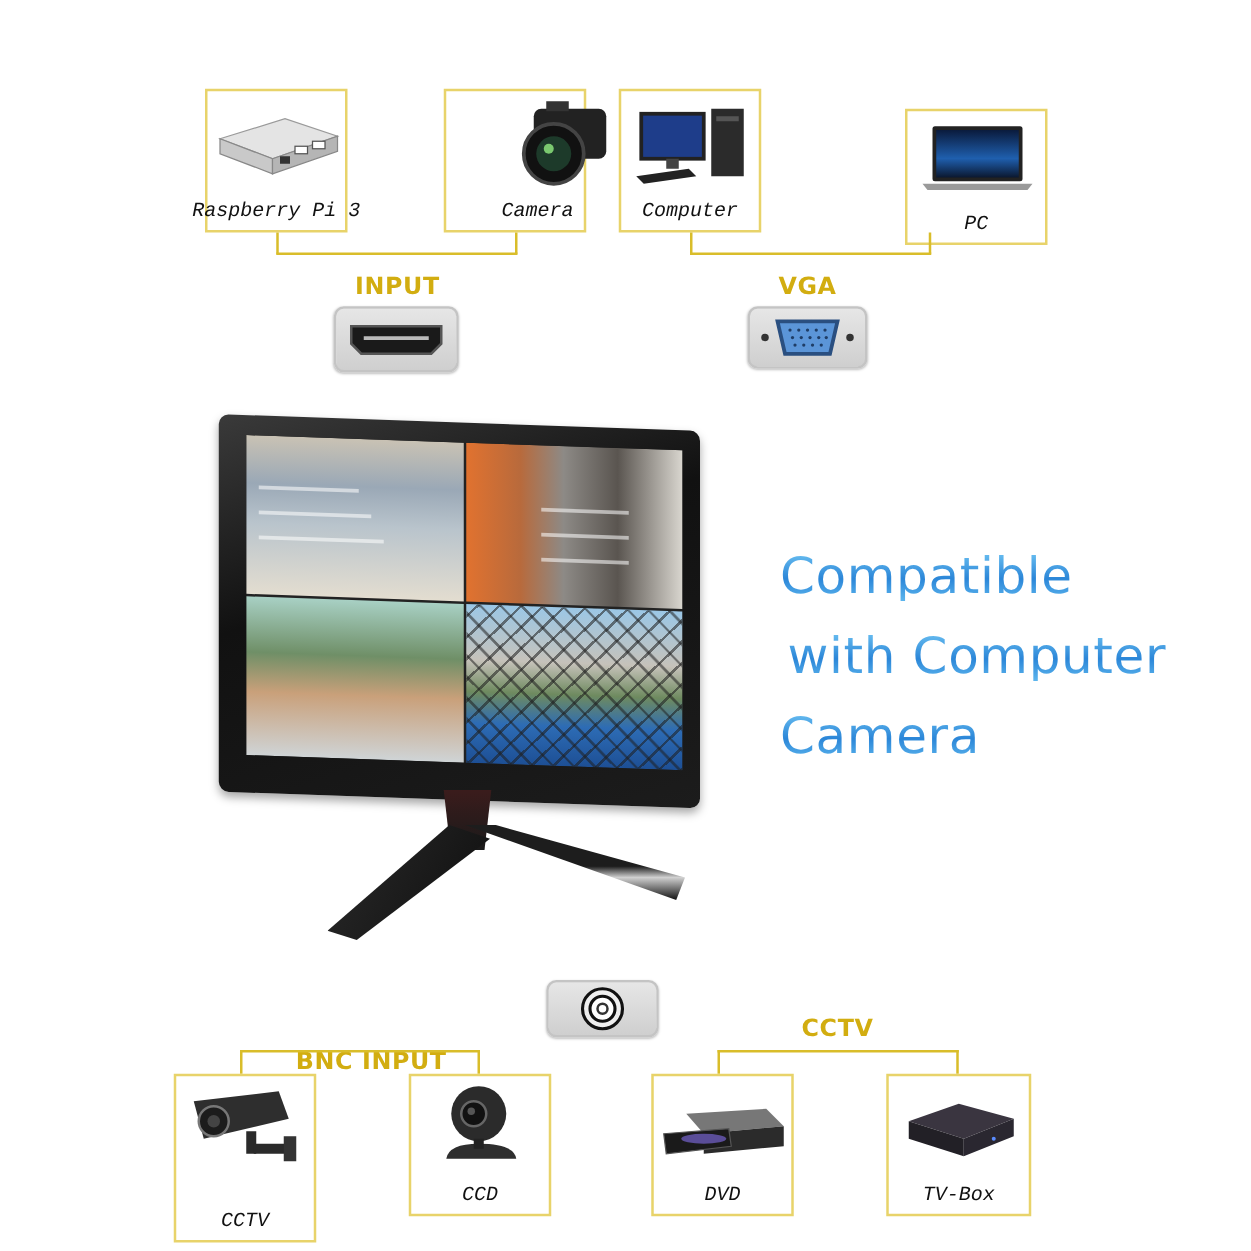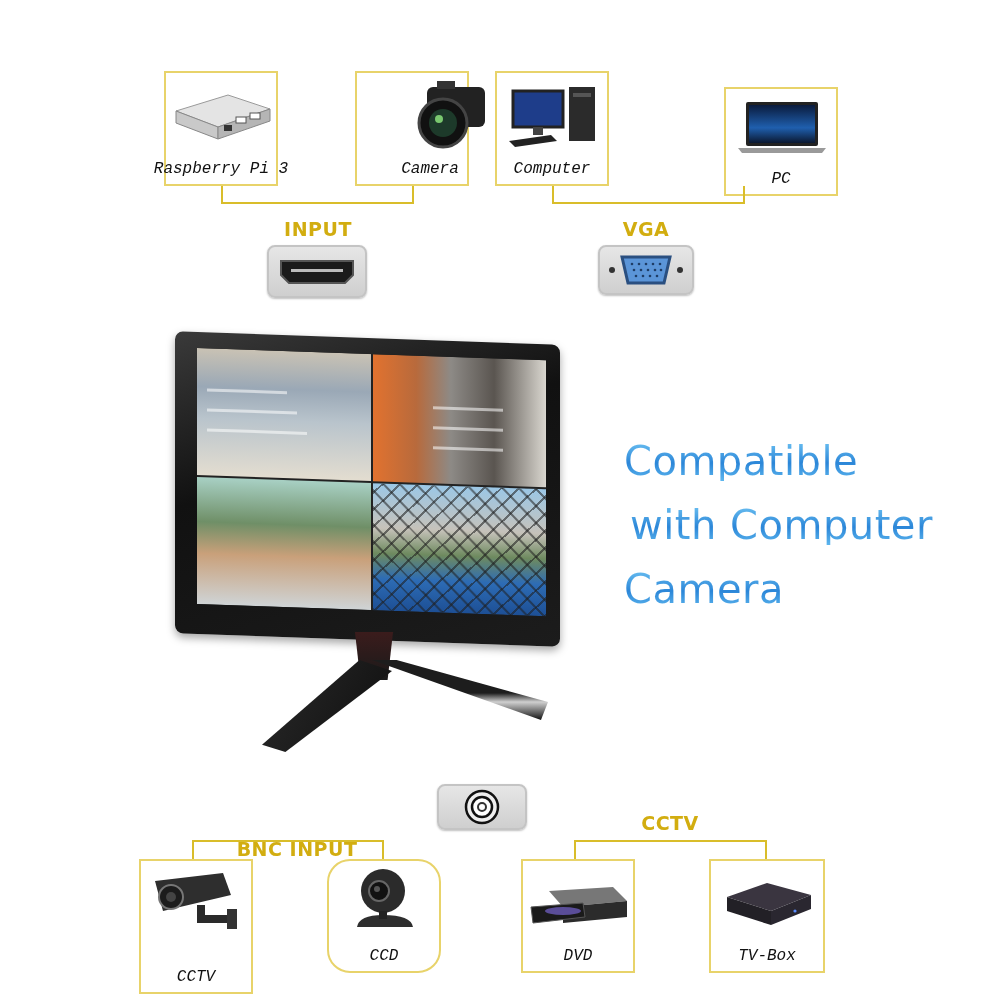--- a/index.html
+++ b/index.html
@@ -268,21 +268,21 @@
       <circle cx="30" cy="36" r="12" fill="#1c1c1c" stroke="#777" stroke-width="2"></circle>
       <circle cx="30" cy="36" r="5" fill="#444"></circle>
       <rect x="56" y="44" width="8" height="18" fill="#2a2a2a"></rect>
       <rect x="62" y="54" width="26" height="8" fill="#2a2a2a"></rect>
       <rect x="86" y="48" width="10" height="20" fill="#333"></rect>
     </svg>
   </div>
   <div class="device-label">CCTV</div>
 </div>
 
-<div class="device-box" style="left:327px;top:859px;width:114px;height:114px;border-radius:23px;">
+<div class="device-box" style="left:327px;top:859px;width:114px;height:114px;">
   <div class="device-img">
     <svg width="112" height="80" viewBox="0 0 112 80">
       <circle cx="54" cy="30" r="22" fill="#2b2b2b"></circle>
       <circle cx="50" cy="30" r="10" fill="#111" stroke="#666" stroke-width="2"></circle>
       <circle cx="48" cy="28" r="3" fill="#555"></circle>
       <path d="M28 66 Q30 54 54 54 Q82 54 84 66 Z" fill="#2e2e2e"></path>
       <rect x="50" y="50" width="8" height="8" fill="#222"></rect>
     </svg>
   </div>
   <div class="device-label">CCD</div>

